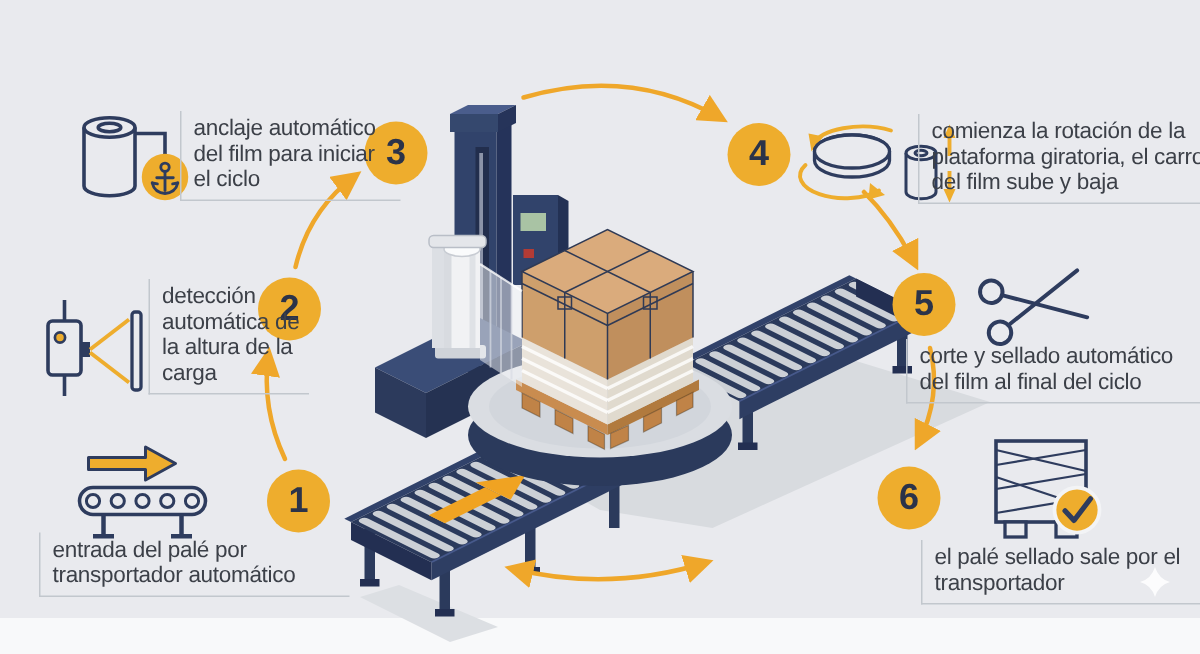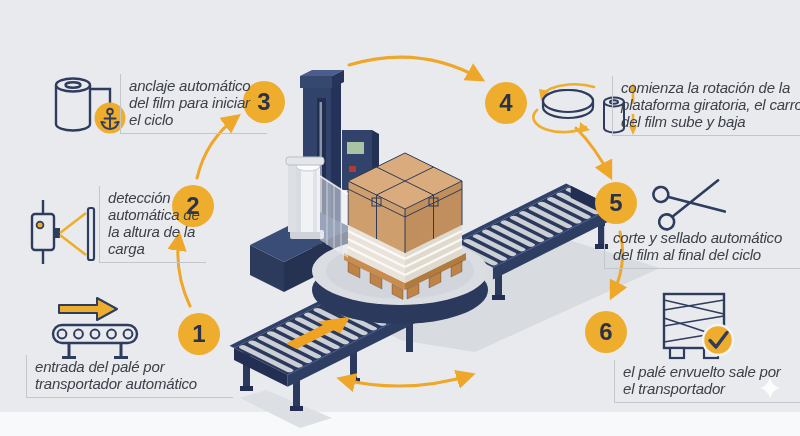--- a/index.html
+++ b/index.html
@@ -16,21 +16,21 @@
   .scene{position:absolute;left:0;top:0;}
   .step{position:absolute;}
   .step-circle{
     position:absolute;width:42px;height:42px;border-radius:50%;
     background:#eead2d;display:flex;align-items:center;justify-content:center;
     font-size:24px;font-weight:bold;color:#2b3349;
   }
   .step-text{
     position:absolute;font-size:15px;line-height:1.14;letter-spacing:-0.2px;
     padding:3px 6px 5px 8px;
-    border-left:1px solid #c2c7cd;border-bottom:1px solid #c2c7cd;font-style:italic;
+    border-left:1px solid #c2c7cd;border-bottom:1px solid #c2c7cd;
   }
   .ta-c{text-align:left;}
   .c1{left:178px;top:313px;}
   .c2{left:172px;top:185px;}
   .c3{left:243px;top:81px;}
   .c4{left:485px;top:82px;}
   .c5{left:595px;top:182px;}
   .c6{left:585px;top:311px;}
   .t1{left:26px;top:355px;width:192px;}
   .t2{left:99px;top:186px;width:92px;}
@@ -365,15 +365,15 @@
         <line x1="14" y1="30" x2="74" y2="50"></line>
       </g>
       <rect x="20" y="60" width="14" height="10" fill="#e9eaee" stroke="#2e3c5e" stroke-width="2.2"></rect>
       <rect x="54" y="60" width="14" height="10" fill="#e9eaee" stroke="#2e3c5e" stroke-width="2.2"></rect>
       <circle cx="68" cy="52" r="15" fill="#eead2d" stroke="#f3f4f6" stroke-width="2.5"></circle>
       <path d="M 60,52.5 L 66,59 L 77,44.5" fill="none" stroke="#2e3c5e" stroke-width="3.4" stroke-linecap="round" stroke-linejoin="round"></path>
     </svg>
     <div class="step-circle c6">
       <span>6</span>
     </div>
-    <div class="step-text t6 ta-c">el palé envuelto sale por el transportador</div>
+    <div class="step-text t6 ta-c">el palé sellado sale por el transportador</div>
   </div>
 </div>
 
 </body></html>

